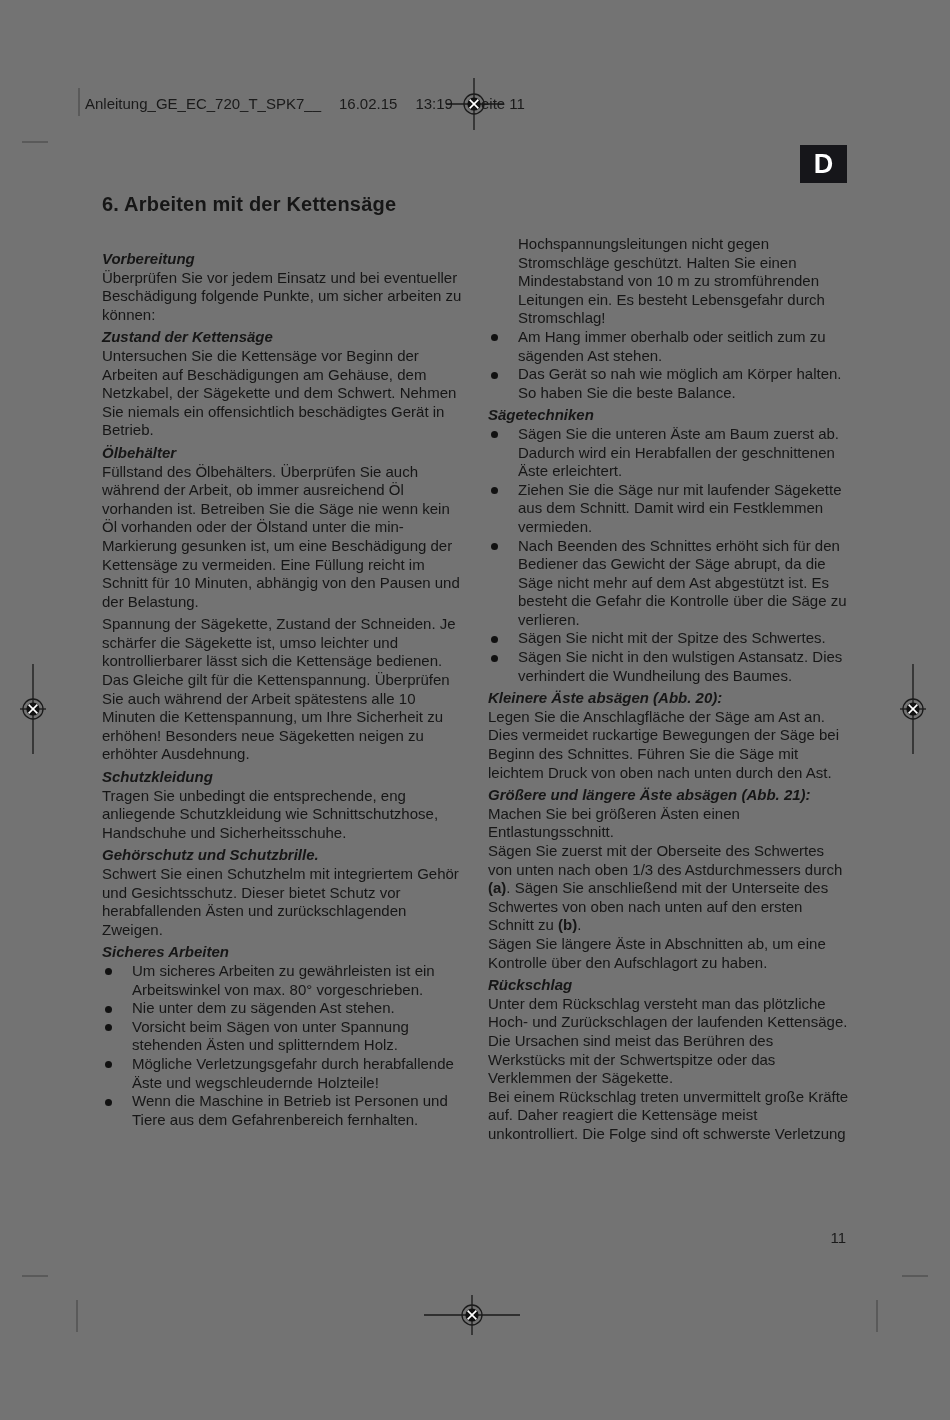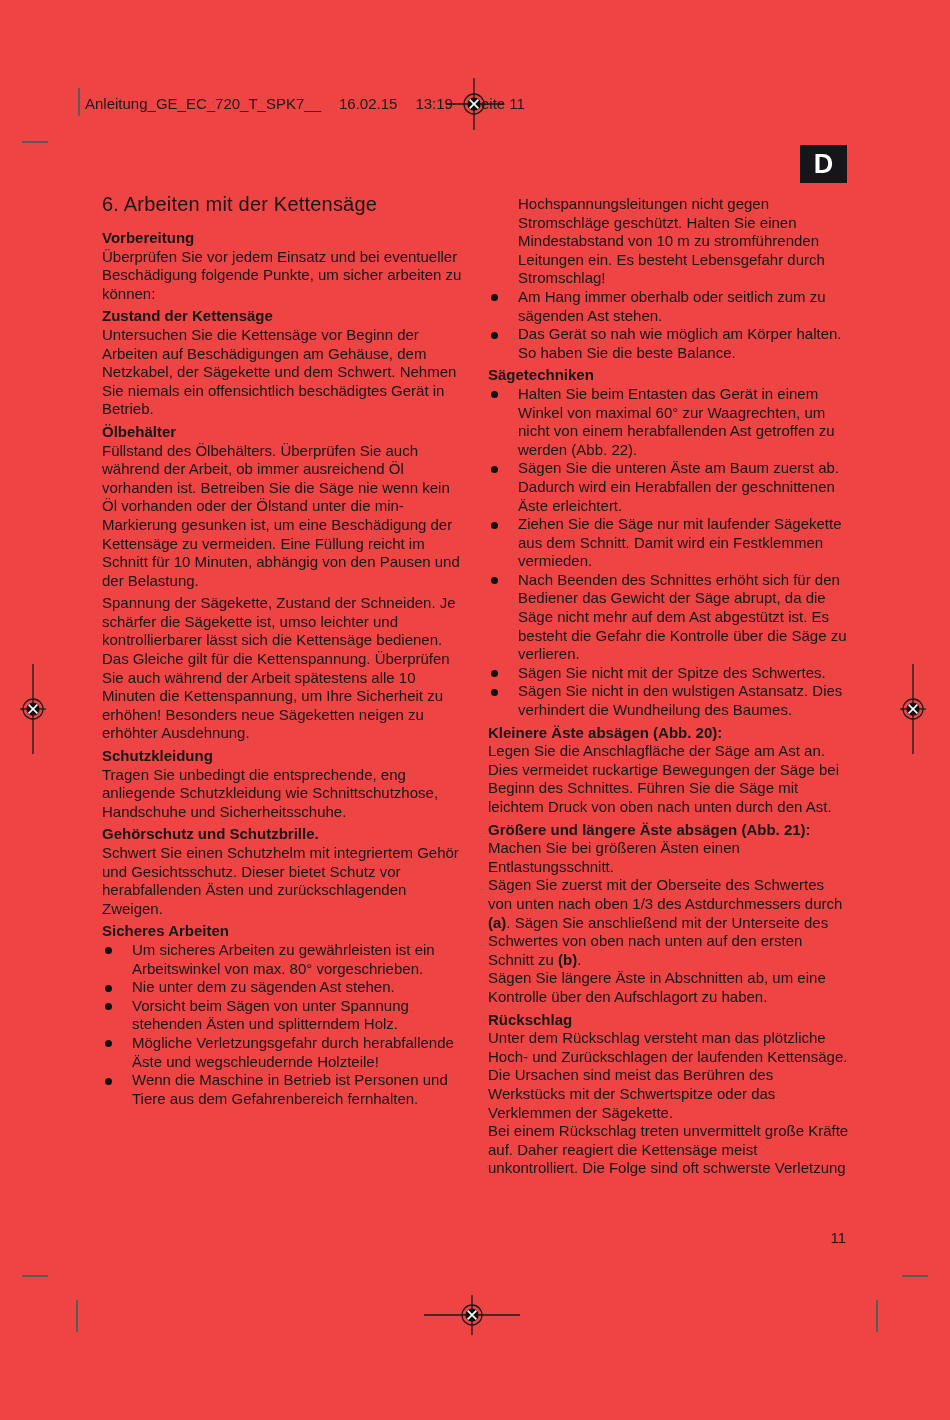--- a/index.html
+++ b/index.html
@@ -1,47 +1,47 @@
 <!DOCTYPE html>
 <html><head>
 <meta charset="utf-8">
 <style>
   * { margin:0; padding:0; box-sizing:border-box; }
   html,body { width:950px; height:1420px; background:#ffffff; overflow:hidden;
               font-family:"Liberation Sans","DejaVu Sans",sans-serif; color:#161616; }
-  .page { position:relative; width:950px; height:1420px; background:#ef4444; }
+  .page { position:relative; width:950px; height:1420px; background:#737373; }
 
   
   .prepress-header { position:absolute; left:85px; top:95px; display:flex; gap:18px;
                      font-size:15px; color:#1a1a1a; white-space:nowrap; }
   .crop { position:absolute; background:#5a5a5a; }
   .regmark { position:absolute; }
 
   
   .lang-badge { position:absolute; left:800px; top:145px; width:47px; height:38px;
                 background:#16161a; color:#fff; display:flex; align-items:center;
                 justify-content:center; font-size:27px; font-weight:700; }
 
   
   .col { position:absolute; width:362px; font-size:15px; line-height:18.6px; }
   .col-left  { left:102px; top:193px; width:360px; }
   .col-right { left:488px; top:195px; width:362px; }
 
-  .doc-title { font-size:20px; line-height:22px; font-weight:400; margin-bottom:14px; letter-spacing:.2px; }
+  .doc-title { font-size:20px; line-height:22px; font-weight:700; margin-bottom:35px; letter-spacing:.2px; }
   .sec { margin-top:4px; }
-  .sec-h { font-weight:700; }
+  .sec-h { font-weight:700;font-style:italic; }
   .b { font-weight:700; }
 
   ul.blist { list-style:none; }
   ul.blist li { display:flex; }
   .dot { width:30px; flex:0 0 30px; position:relative; }
   .dot::after { content:""; position:absolute; left:3px; top:6.5px; width:7px; height:7px;
                 border-radius:50%; background:#111; }
   .btext { flex:1; }
-  .indent { padding-left:30px; }
+  .indent { padding-left:30px;margin-top:40px; }
 
   .page-number { position:absolute; left:820px; top:1229px; width:26px; text-align:right;
                  font-size:15px; color:#1a1a1a; }
 
   svg line, svg circle { vector-effect:non-scaling-stroke; }
 </style>
 </head>
 <body>
 
 <div class="page">
@@ -169,24 +169,20 @@
           <span class="dot"></span>
           <span class="btext">Das Gerät so nah wie möglich am Körper halten. So haben Sie die beste Balance.</span>
         </li>
     </ul>
 
     <div class="sec">
       <div class="sec-h">Sägetechniken</div>
       <ul class="blist">
         <li>
             <span class="dot"></span>
-            <span class="btext">Halten Sie beim Entasten das Gerät in einem Winkel von maximal 60° zur Waagrechten, um nicht von einem herabfallenden Ast getroffen zu werden (Abb. 22).</span>
-          </li>
-        <li>
-            <span class="dot"></span>
             <span class="btext">Sägen Sie die unteren Äste am Baum zuerst ab. Dadurch wird ein Herabfallen der geschnittenen Äste erleichtert.</span>
           </li>
         <li>
             <span class="dot"></span>
             <span class="btext">Ziehen Sie die Säge nur mit laufender Sägekette aus dem Schnitt. Damit wird ein Festklemmen vermieden.</span>
           </li>
         <li>
             <span class="dot"></span>
             <span class="btext">Nach Beenden des Schnittes erhöht sich für den Bediener das Gewicht der Säge abrupt, da die Säge nicht mehr auf dem Ast abgestützt ist. Es besteht die Gefahr die Kontrolle über die Säge zu verlieren.</span>
           </li>

